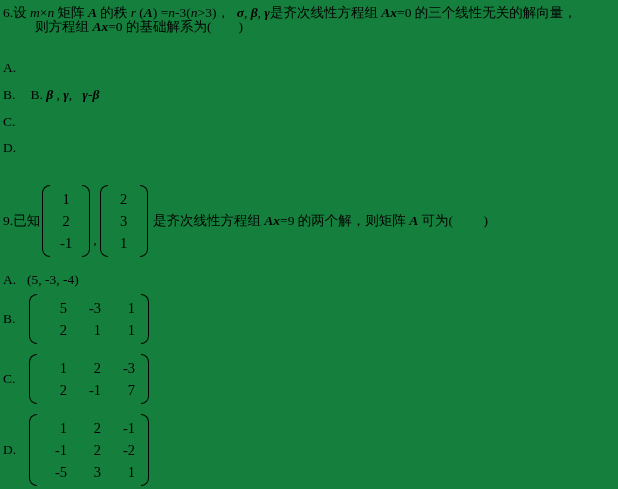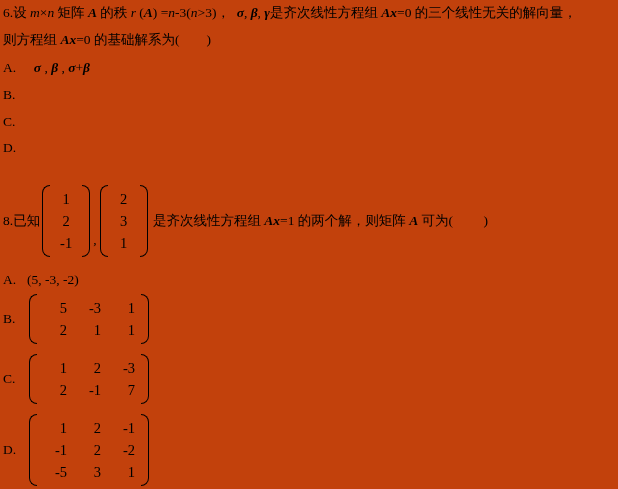--- a/index.html
+++ b/index.html
@@ -1,19 +1,19 @@
 <!DOCTYPE html>
 <html><head>
 <meta charset="utf-8">
 <style>
   html,body{margin:0;padding:0;background:#ffffff;}
   .page{
     position:relative;
     width:618px;height:489px;
-    background:#c2410c;color:#000000;
+    background:#15803d;color:#000000;
     font-family:"Liberation Serif","DejaVu Serif",serif;
     font-size:13.5px;line-height:20px;
     overflow:hidden;
   }
   .row{position:absolute;left:3px;white-space:nowrap;}
   .rich span{white-space:pre;}
   .i{font-style:italic;font-family:"Liberation Serif","DejaVu Serif",serif;}
   .bi{font-style:italic;font-weight:700;font-family:"Liberation Serif","DejaVu Serif",serif;}
   .optrow{display:flex;align-items:center;}
   .optlab{display:inline-block;min-width:24px;}
@@ -29,38 +29,38 @@
   .vec .mcell{min-width:20px;text-align:center;margin-right:0;}
   .vec-comma{align-self:flex-end;margin:0 1px 10px 1px;}
   .stem{display:flex;align-items:center;}
 </style>
 </head>
 <body>
 
 <div class="page">
 
   <div class="row rich" style="top:3px;"><span>6.设 </span><span class="i">m</span><span>×</span><span class="i">n</span><span> 矩阵 </span><span class="bi">A</span><span> 的秩 </span><span class="i">r</span><span> (</span><span class="bi">A</span><span>) =</span><span class="i">n</span><span>-3(</span><span class="i">n</span><span>&gt;3)，  </span><span class="bi">σ</span><span>, </span><span class="bi">β</span><span>, </span><span class="bi">γ</span><span>是齐次线性方程组 </span><span class="bi">Ax</span><span>=0 的三个线性无关的解向量，</span></div>
-  <div class="row rich" style="top:30px;"><span>则方程组 </span><span class="bi">Ax</span><span>=0 的基础解系为(</span><span>        </span><span>)</span></div>
+  <div class="row rich" style="top:17px;margin-left:32px;"><span>则方程组 </span><span class="bi">Ax</span><span>=0 的基础解系为(</span><span>        </span><span>)</span></div>
 
   <div class="row optrow" style="top:58px;">
     <span class="optlab">A.</span>
-    <span class="rich"><span>  </span><span class="bi">σ</span><span> , </span><span class="bi">β</span><span> , </span><span class="bi">σ</span><span>+</span><span class="bi">β</span></span>
   </div>
   <div class="row optrow" style="top:85px;">
     <span class="optlab">B.</span>
+    <span class="rich"><span> B. </span><span class="bi">β</span><span> , </span><span class="bi">γ</span><span>,   </span><span class="bi">γ</span><span>-</span><span class="bi">β</span></span>
   </div>
   <div class="row optrow" style="top:112px;">
     <span class="optlab">C.</span>
   </div>
   <div class="row optrow" style="top:138px;">
     <span class="optlab">D.</span>
   </div>
 
   <div class="row stem" style="top:182px;height:78px;">
-    <span class="rich"><span>8.已知</span></span>
+    <span class="rich"><span>9.已知</span></span>
     <span class="mat vec">
       <span class="paren paren-l"></span>
       <span class="mbody">
           <div class="mrow">
             <span class="mcell">1</span>
           </div>
           <div class="mrow">
             <span class="mcell">2</span>
           </div>
           <div class="mrow">
@@ -78,26 +78,26 @@
           </div>
           <div class="mrow">
             <span class="mcell">3</span>
           </div>
           <div class="mrow">
             <span class="mcell">1</span>
           </div>
         </span>
       <span class="paren paren-r"></span>
     </span>
-    <span class="rich"><span> 是齐次线性方程组 </span><span class="bi">Ax</span><span>=1 的两个解，则矩阵 </span><span class="bi">A</span><span> 可为(</span><span>         </span><span>)</span></span>
+    <span class="rich"><span> 是齐次线性方程组 </span><span class="bi">Ax</span><span>=9 的两个解，则矩阵 </span><span class="bi">A</span><span> 可为(</span><span>         </span><span>)</span></span>
   </div>
 
   <div class="row optrow" style="top:270px;">
     <span class="optlab">A.</span>
-    <span>(5, -3, -2)</span>
+    <span>(5, -3, -4)</span>
   </div>
 
   <div class="row optrow" style="top:294px;">
     <span class="optlab">B.</span>
     <span class="mat">
       <span class="paren paren-l"></span>
       <span class="mbody">
           <div class="mrow">
             <span class="mcell">5</span>
             <span class="mcell">-3</span>

